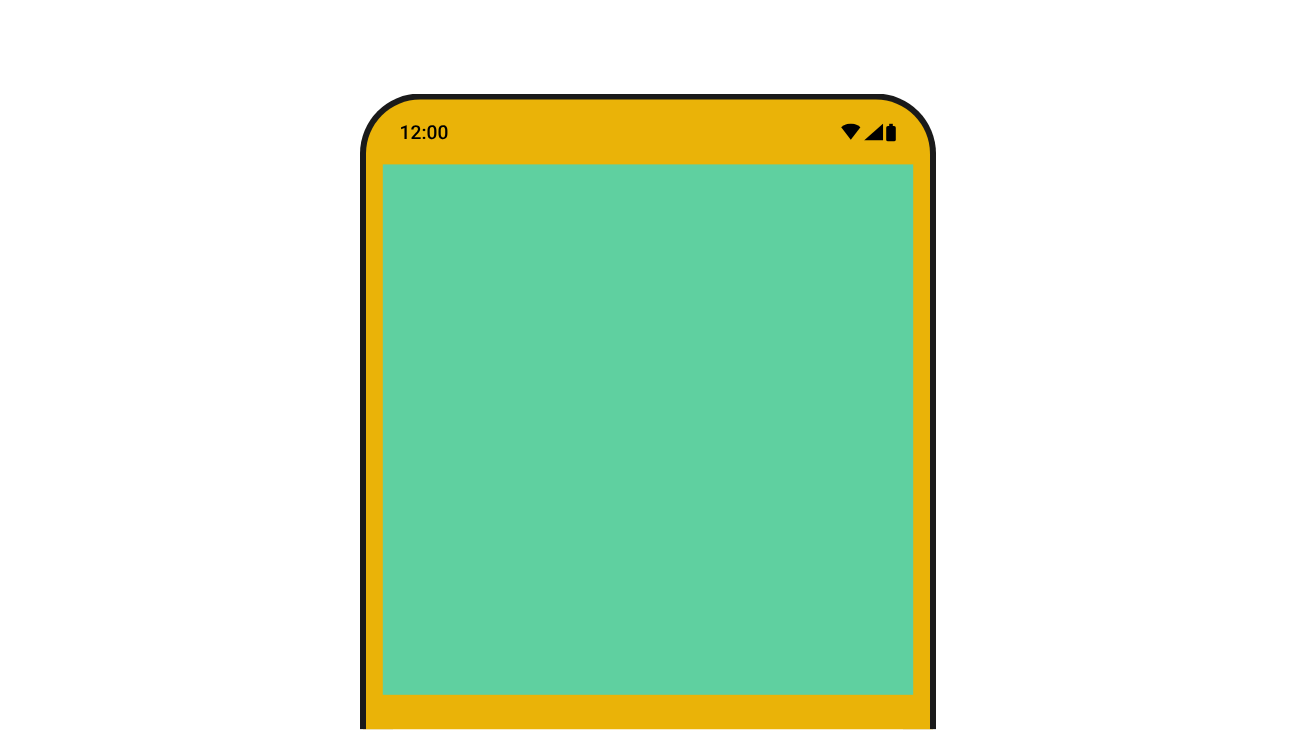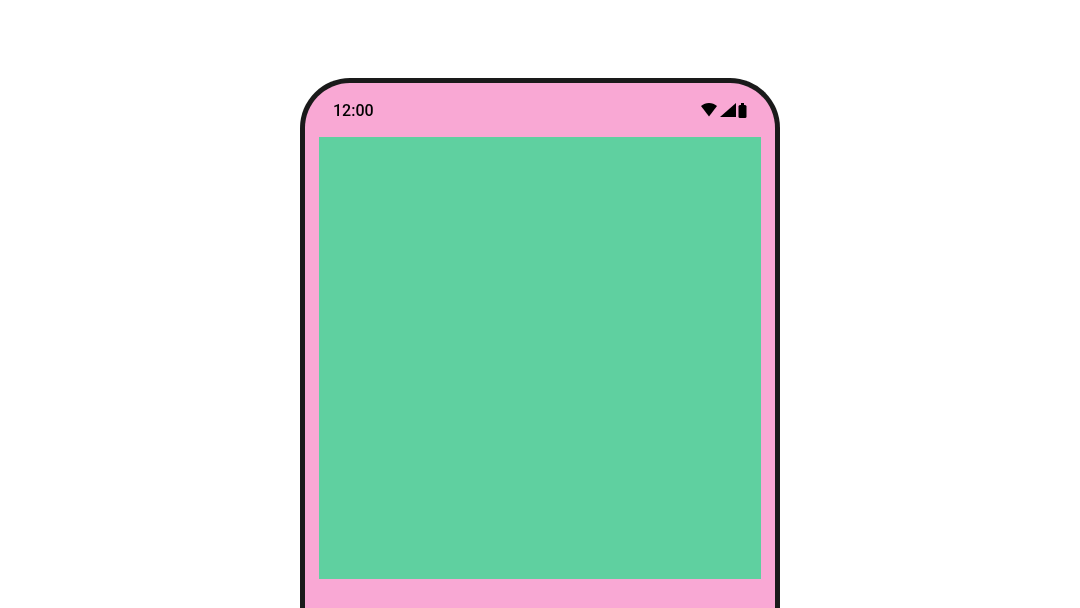--- a/index.html
+++ b/index.html
@@ -15,21 +15,21 @@
       display: flex;
       justify-content: center;
       align-items: flex-start;
       padding-top: 78px;
       font-family: -apple-system, BlinkMacSystemFont, 'Segoe UI', Roboto, sans-serif;
     }
     
     .phone-frame {
       width: 480px;
       height: 530px;
-      background: #f9a8d4;
+      background: #eab308;
       border: 5px solid #1a1a1a;
       border-bottom: none;
       border-radius: 50px 50px 0 0;
       position: relative;
       overflow: hidden;
     }
     
     .status-bar {
       height: 54px;
       display: flex;

